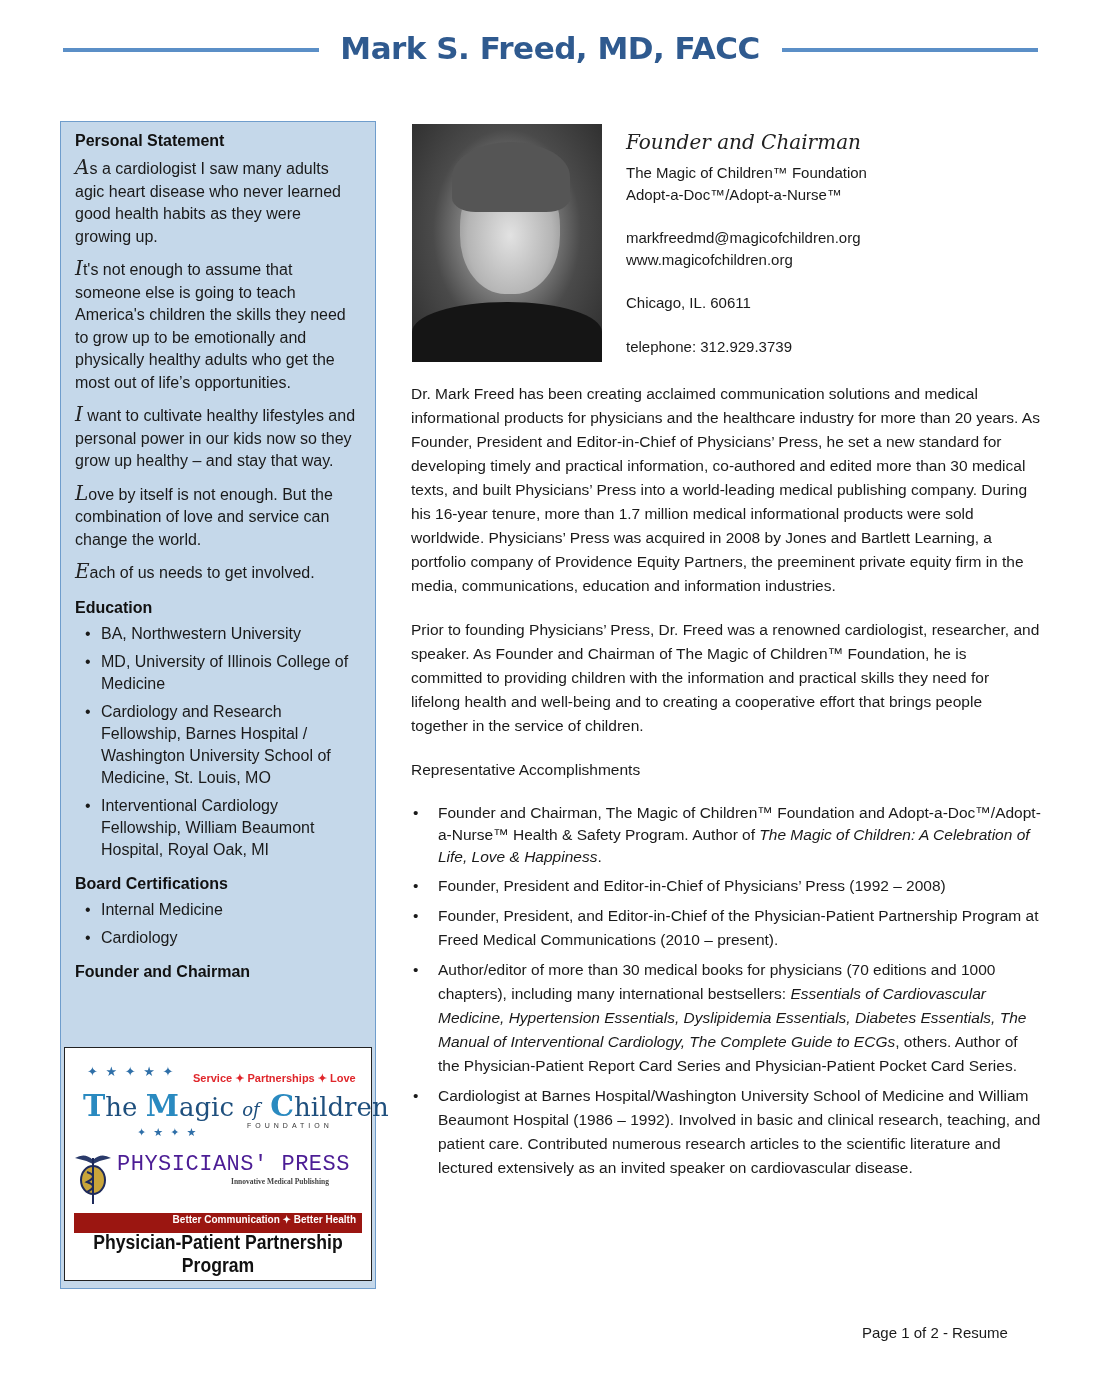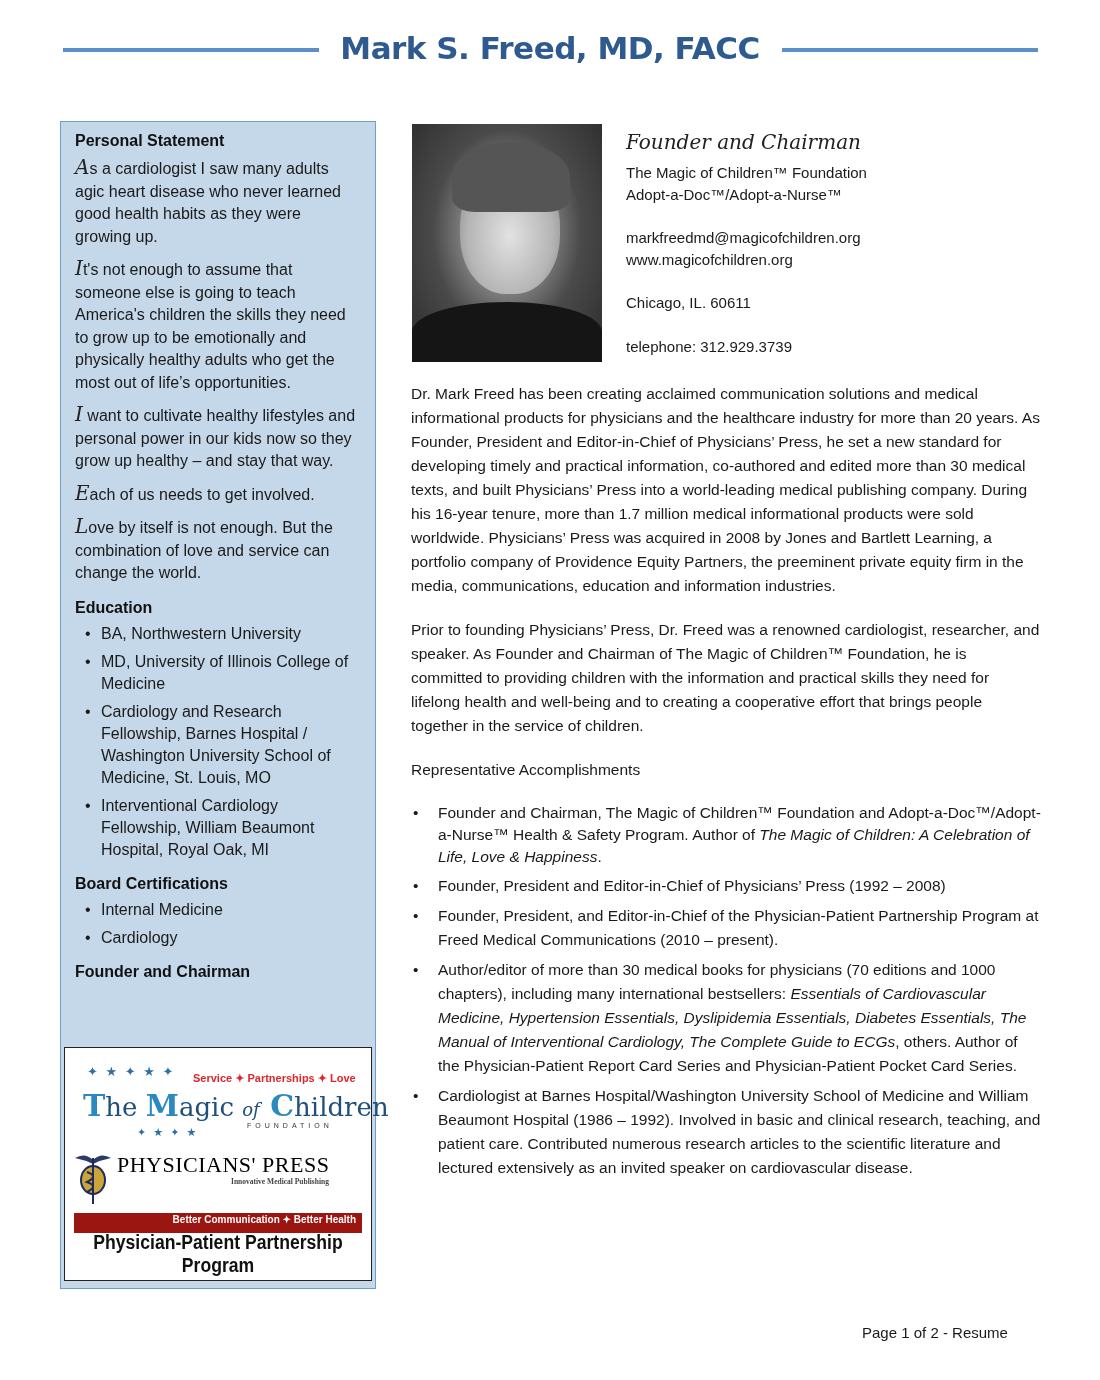--- a/index.html
+++ b/index.html
@@ -25,21 +25,21 @@
   .moc { position: absolute; left: 12px; top: 16px; width: 280px; height: 70px; }
   .moc .stars { position: absolute; left: 10px; top: 0; font-size: 13px; color: #2f6fa8; letter-spacing: 2px; }
   .moc .stars2 { position: absolute; left: 60px; top: 62px; font-size: 11px; color: #2f6fa8; letter-spacing: 2px; }
   .moc .tag { position: absolute; left: 116px; top: 8px; font-size: 11px; font-weight: bold; color: #e0262b; }
   .moc .name { position: absolute; left: 6px; top: 24px; font-family: "DejaVu Serif", serif; font-size: 26px; color: #1e4f7d; white-space: nowrap; text-align: center; }
   .moc .name .big { color: #2a8ac0; font-size: 30px; font-weight: bold; }
   .moc .name i { font-size: 18px; }
   .moc .found { position: absolute; left: 170px; top: 58px; font-size: 7px; letter-spacing: 4px; color: #333; }
   .pp { position: absolute; left: 8px; top: 100px; width: 290px; height: 60px; }
   .pp .emblem { position: absolute; left: 0; top: 0; width: 40px; height: 58px; }
-  .pp .title { position: absolute; left: 44px; top: 4px; font-family: Liberation Serif, serif; font-size: 22px; color: #000000; letter-spacing: 0.5px; white-space: nowrap; }
+  .pp .title { position: absolute; left: 44px; top: 4px; font-family: Liberation Mono, monospace; font-size: 22px; color: #4c1d95; letter-spacing: 0.5px; white-space: nowrap; }
   .pp .sub { position: absolute; left: 158px; top: 29px; font-family: "Liberation Serif", serif; font-size: 7.5px; font-weight: bold; color: #444; }
   .bar { position: absolute; left: 9px; top: 165px; width: 288px; height: 20px; background: #9b1611; color: #fff; font-size: 10px; font-weight: bold; text-align: right; padding-right: 6px; line-height: 14px; }
   .pppp { position: absolute; left: 0; width: 306px; top: 183px; text-align: center; font-size: 20px; font-weight: bold; color: #111; transform: scaleX(0.88); }
 
   
   .photo { position: absolute; left: 412px; top: 124px; width: 190px; height: 238px; background: radial-gradient(ellipse at 50% 45%, #b8b8b8 0%, #8a8a8a 28%, #4a4a4a 55%, #2a2a2a 100%); }
   .photo .face { position: absolute; left: 48px; top: 40px; width: 100px; height: 130px; border-radius: 48% 48% 45% 45%; background: radial-gradient(ellipse at 50% 55%, #e2e2e2 0%, #b5b5b5 60%, #7a7a7a 100%); }
   .photo .hair { position: absolute; left: 40px; top: 18px; width: 118px; height: 70px; border-radius: 50% 50% 20% 20%; background: #555; }
   .photo .body { position: absolute; left: 0; bottom: 0; width: 190px; height: 60px; border-radius: 50% 50% 0 0; background: #151515; }
 
@@ -66,22 +66,22 @@
   <h1>Mark S. Freed, MD, FACC</h1>
   <div class="rule right"></div>
 </div>
 
 <aside class="sidebar">
   <section class="stmt">
     <h3>Personal Statement</h3>
     <p><span class="cap">A</span><span>s a cardiologist I saw many adults agic heart disease who never learned good health habits as they were growing up.</span></p>
     <p><span class="cap">I</span><span>t's not enough to assume that someone else is going to teach America's children the skills they need to grow up to be emotionally and physically healthy adults who get the most out of life’s opportunities.</span></p>
     <p><span class="cap">I</span><span> want to cultivate healthy lifestyles and personal power in our kids now so they grow up healthy – and stay that way.</span></p>
+    <p><span class="cap">L</span><span>ove by itself is not enough. But the combination of love and service can change the world.</span></p>
     <p><span class="cap">E</span><span>ach of us needs to get involved.</span></p>
-    <p><span class="cap">L</span><span>ove by itself is not enough. But the combination of love and service can change the world.</span></p>
   </section>
 
   <section class="side-section">
     <h3>Education</h3>
     <ul class="side-list">
       <li>BA, Northwestern University</li>
       <li>MD, University of Illinois College of Medicine</li>
       <li>Cardiology and Research Fellowship, Barnes Hospital / Washington University School of Medicine, St. Louis, MO</li>
       <li>Interventional Cardiology Fellowship, William Beaumont Hospital, Royal Oak, MI</li>
     </ul>

